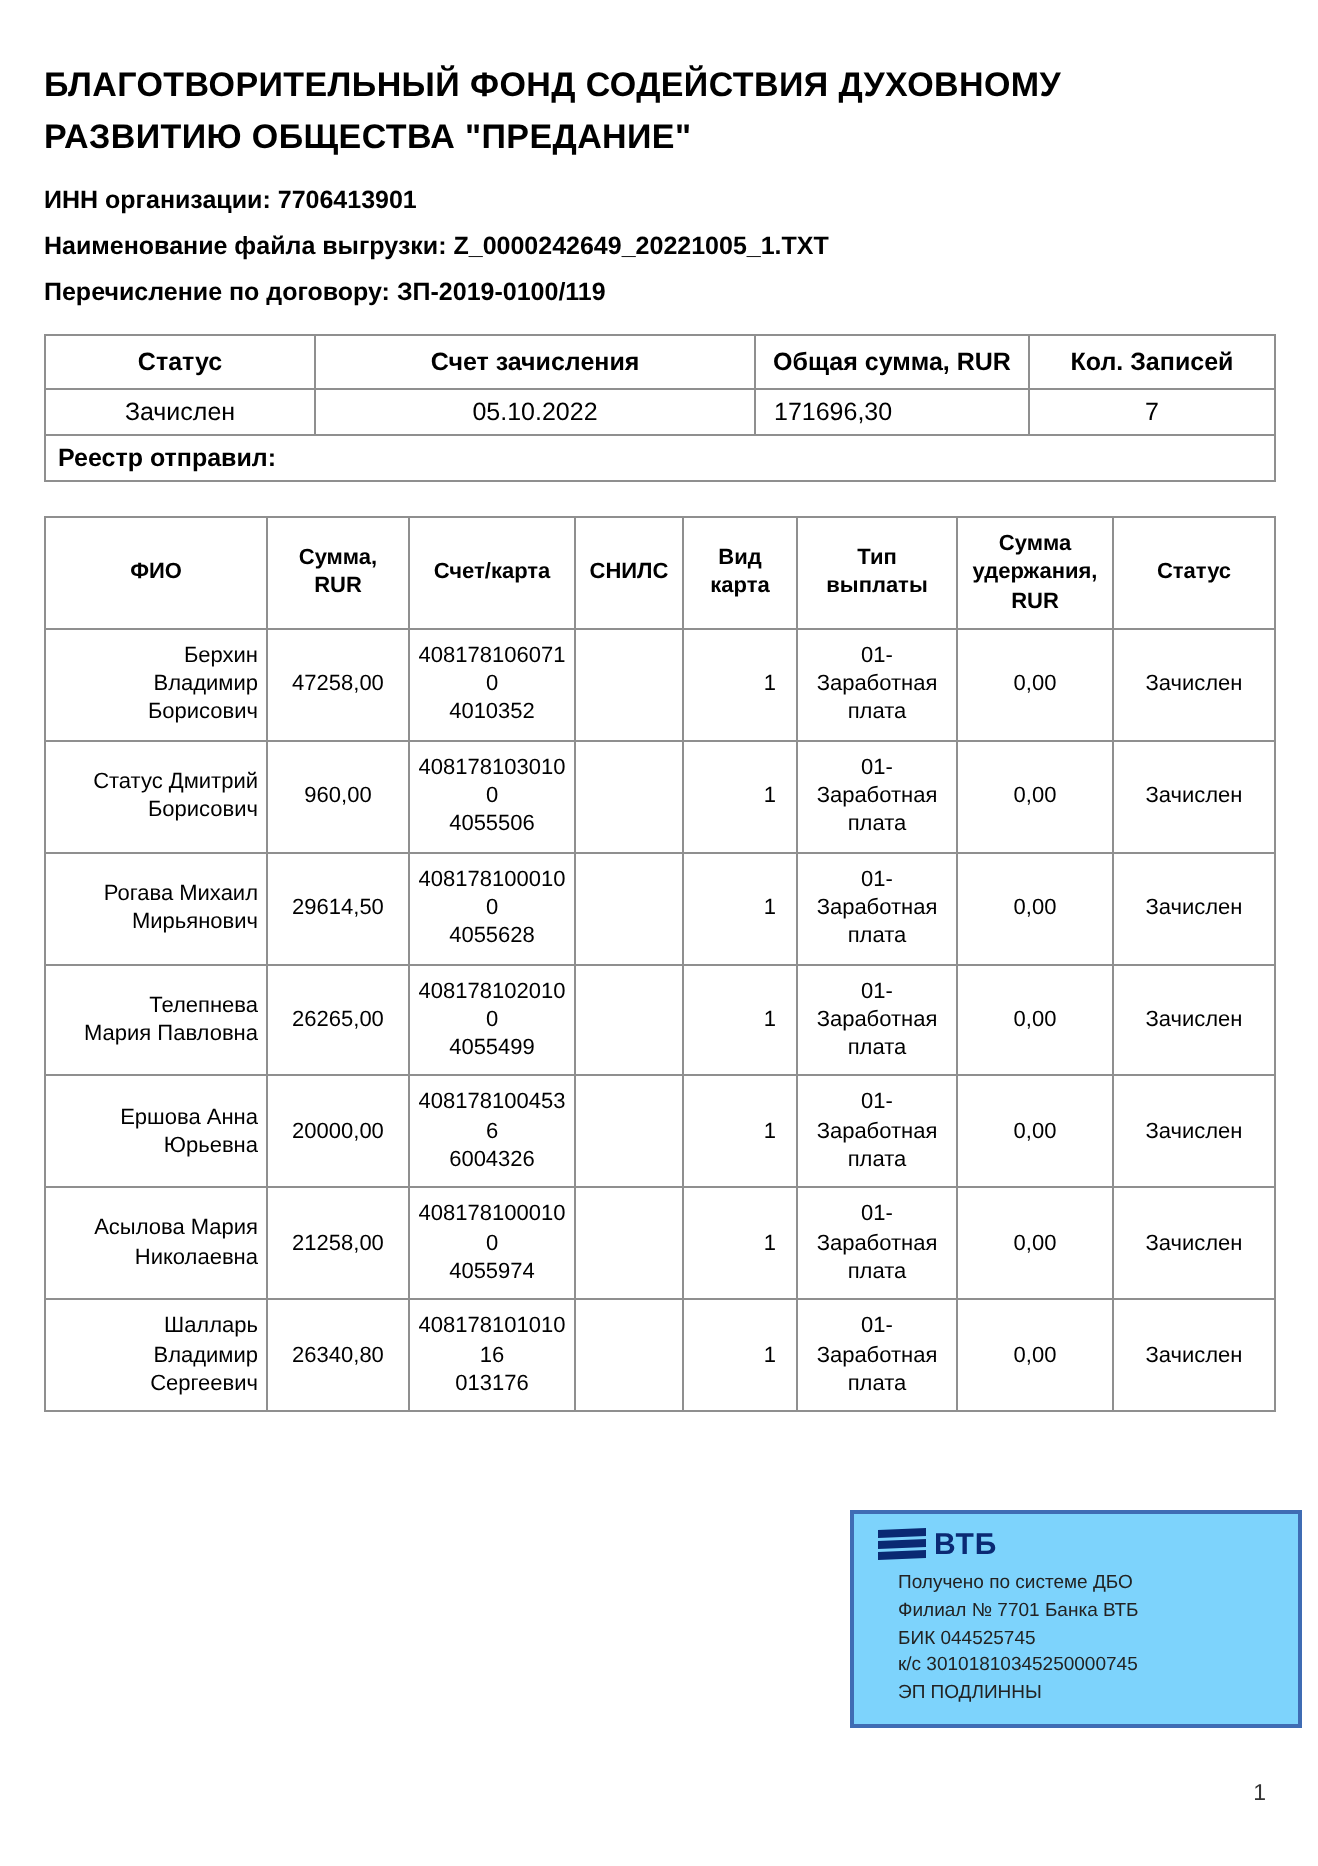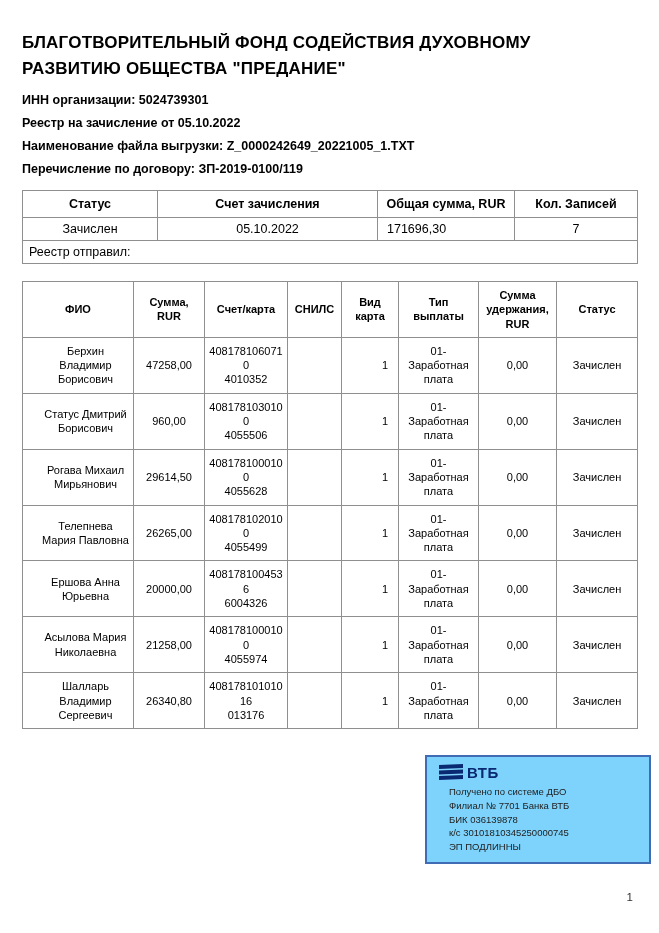--- a/index.html
+++ b/index.html
@@ -32,36 +32,36 @@
   th, td { border:1px solid #8f8f8f; vertical-align:middle; }
 
   
   .t1 { margin-top:14px; font-size:12.5px; }
   .t1 th { font-weight:bold; text-align:center; padding:6px 4px; }
   .t1 td { padding:4px 6px; }
   .t1 .c-status { text-align:center; }
   .t1 .c-date   { text-align:center; }
   .t1 .c-total  { text-align:left; padding-left:9px; }
   .t1 .c-count  { text-align:center; }
-  .t1 .sender   { font-weight:normal; text-align:left; padding:4px 6px; }
+  .t1 .sender   { font-weight:bold; text-align:left; padding:4px 6px; }
 
   
   .t2 { margin-top:17px; font-size:11px; }
   .t2 th {
     font-weight:bold; text-align:center;
     padding:6px 3px; line-height:1.3;
   }
   .t2 td {
     padding:6px 4px;
     line-height:1.3;
     white-space:pre-line;
     text-align:center;
     word-wrap:break-word;
   }
-  .t2 td[data-name="cell-fio"] { text-align:center; padding-left:19px; }
+  .t2 td[data-name="cell-fio"] { text-align:right; padding-left:19px; }
   .t2 td[data-name="cell-income_code"] { text-align:right; padding-right:10px; }
   .t2 td[data-name="cell-status"] { text-align:center; }
 
   
   .stamp {
     position:absolute;
     right:8px; top:755px;
     width:226px;
     border:2px solid var(--stamp-border, #3f6cb4);
     background:#7dd3fc;
@@ -92,22 +92,21 @@
 </style>
 </head>
 <body>
 
 <div class="page" data-name="document-page">
 
   <div class="doc-title" data-name="page-title">БЛАГОТВОРИТЕЛЬНЫЙ ФОНД СОДЕЙСТВИЯ ДУХОВНОМУ
 РАЗВИТИЮ ОБЩЕСТВА "ПРЕДАНИЕ"</div>
 
   <div class="meta" data-name="document-meta">
-      <div class="meta-line" data-name="meta-line">ИНН организации: 5024739301</div>
-      <div class="meta-line" data-name="meta-line">Реестр на зачисление от 05.10.2022</div>
+      <div class="meta-line" data-name="meta-line">ИНН организации: 7706413901</div>
       <div class="meta-line" data-name="meta-line">Наименование файла выгрузки: Z_0000242649_20221005_1.TXT</div>
       <div class="meta-line" data-name="meta-line">Перечисление по договору: ЗП-2019-0100/119</div>
     </div>
 
   <table class="t1" data-name="summary-table">
     <colgroup>
       <col style="width:135px">
         <col style="width:220px">
         <col style="width:137px">
         <col style="width:123px">
@@ -256,21 +255,21 @@
       <svg width="24" height="17" viewBox="0 0 24 17" data-name="vtb-flag-icon" style="color:var(--logo-color,#0a2973)">
         <polygon points="0,1 24,0 24,4 0,5" fill="currentColor"></polygon>
         <polygon points="0,6.5 24,5.5 24,9.5 0,10.5" fill="currentColor"></polygon>
         <polygon points="0,12 24,11 24,15 0,16" fill="currentColor"></polygon>
       </svg>
       <span class="logo-text" data-name="vtb-logo-text">ВТБ</span>
     </div>
     <div class="stamp-lines" data-name="stamp-text">
         <div class="stamp-line" data-name="stamp-line">Получено по системе ДБО</div>
         <div class="stamp-line" data-name="stamp-line">Филиал № 7701 Банка ВТБ</div>
-        <div class="stamp-line" data-name="stamp-line">БИК 036139878</div>
+        <div class="stamp-line" data-name="stamp-line">БИК 044525745</div>
         <div class="stamp-line" data-name="stamp-line">к/с 30101810345250000745</div>
         <div class="stamp-line" data-name="stamp-line">ЭП ПОДЛИННЫ</div>
       </div>
   </div>
 
   <div class="page-number" data-name="page-number">1</div>
 
 </div>
 
 </body></html>

